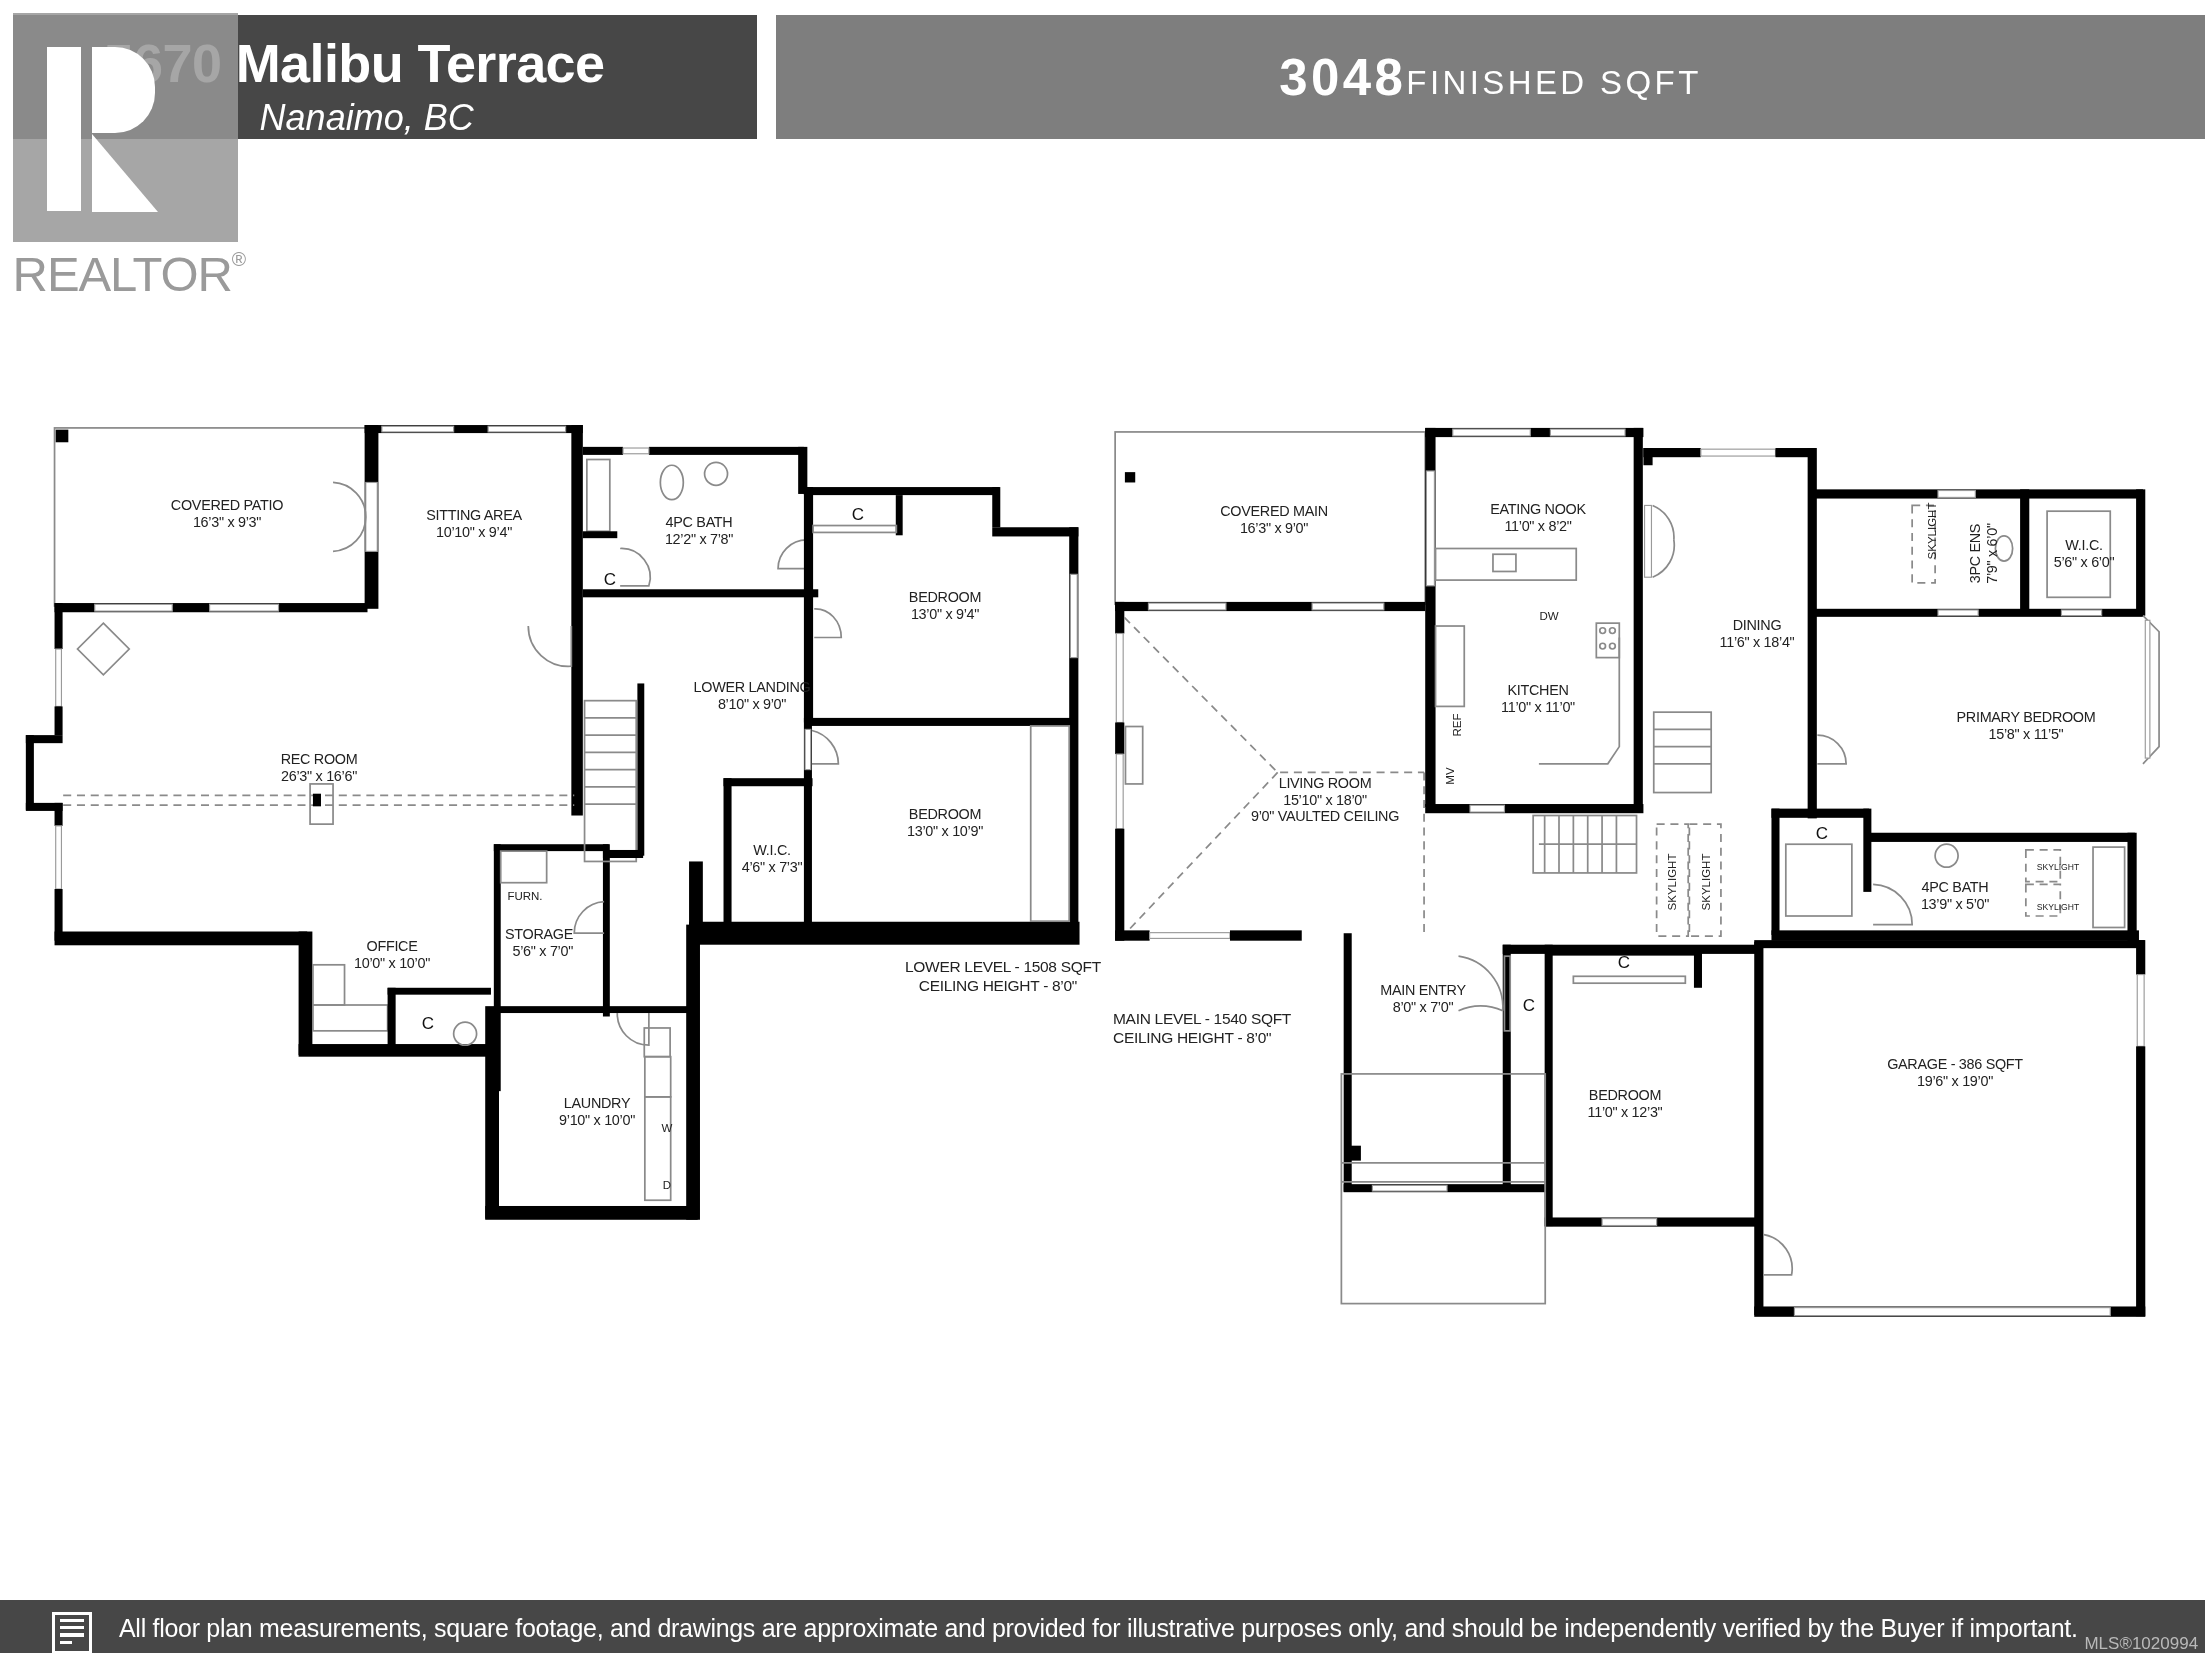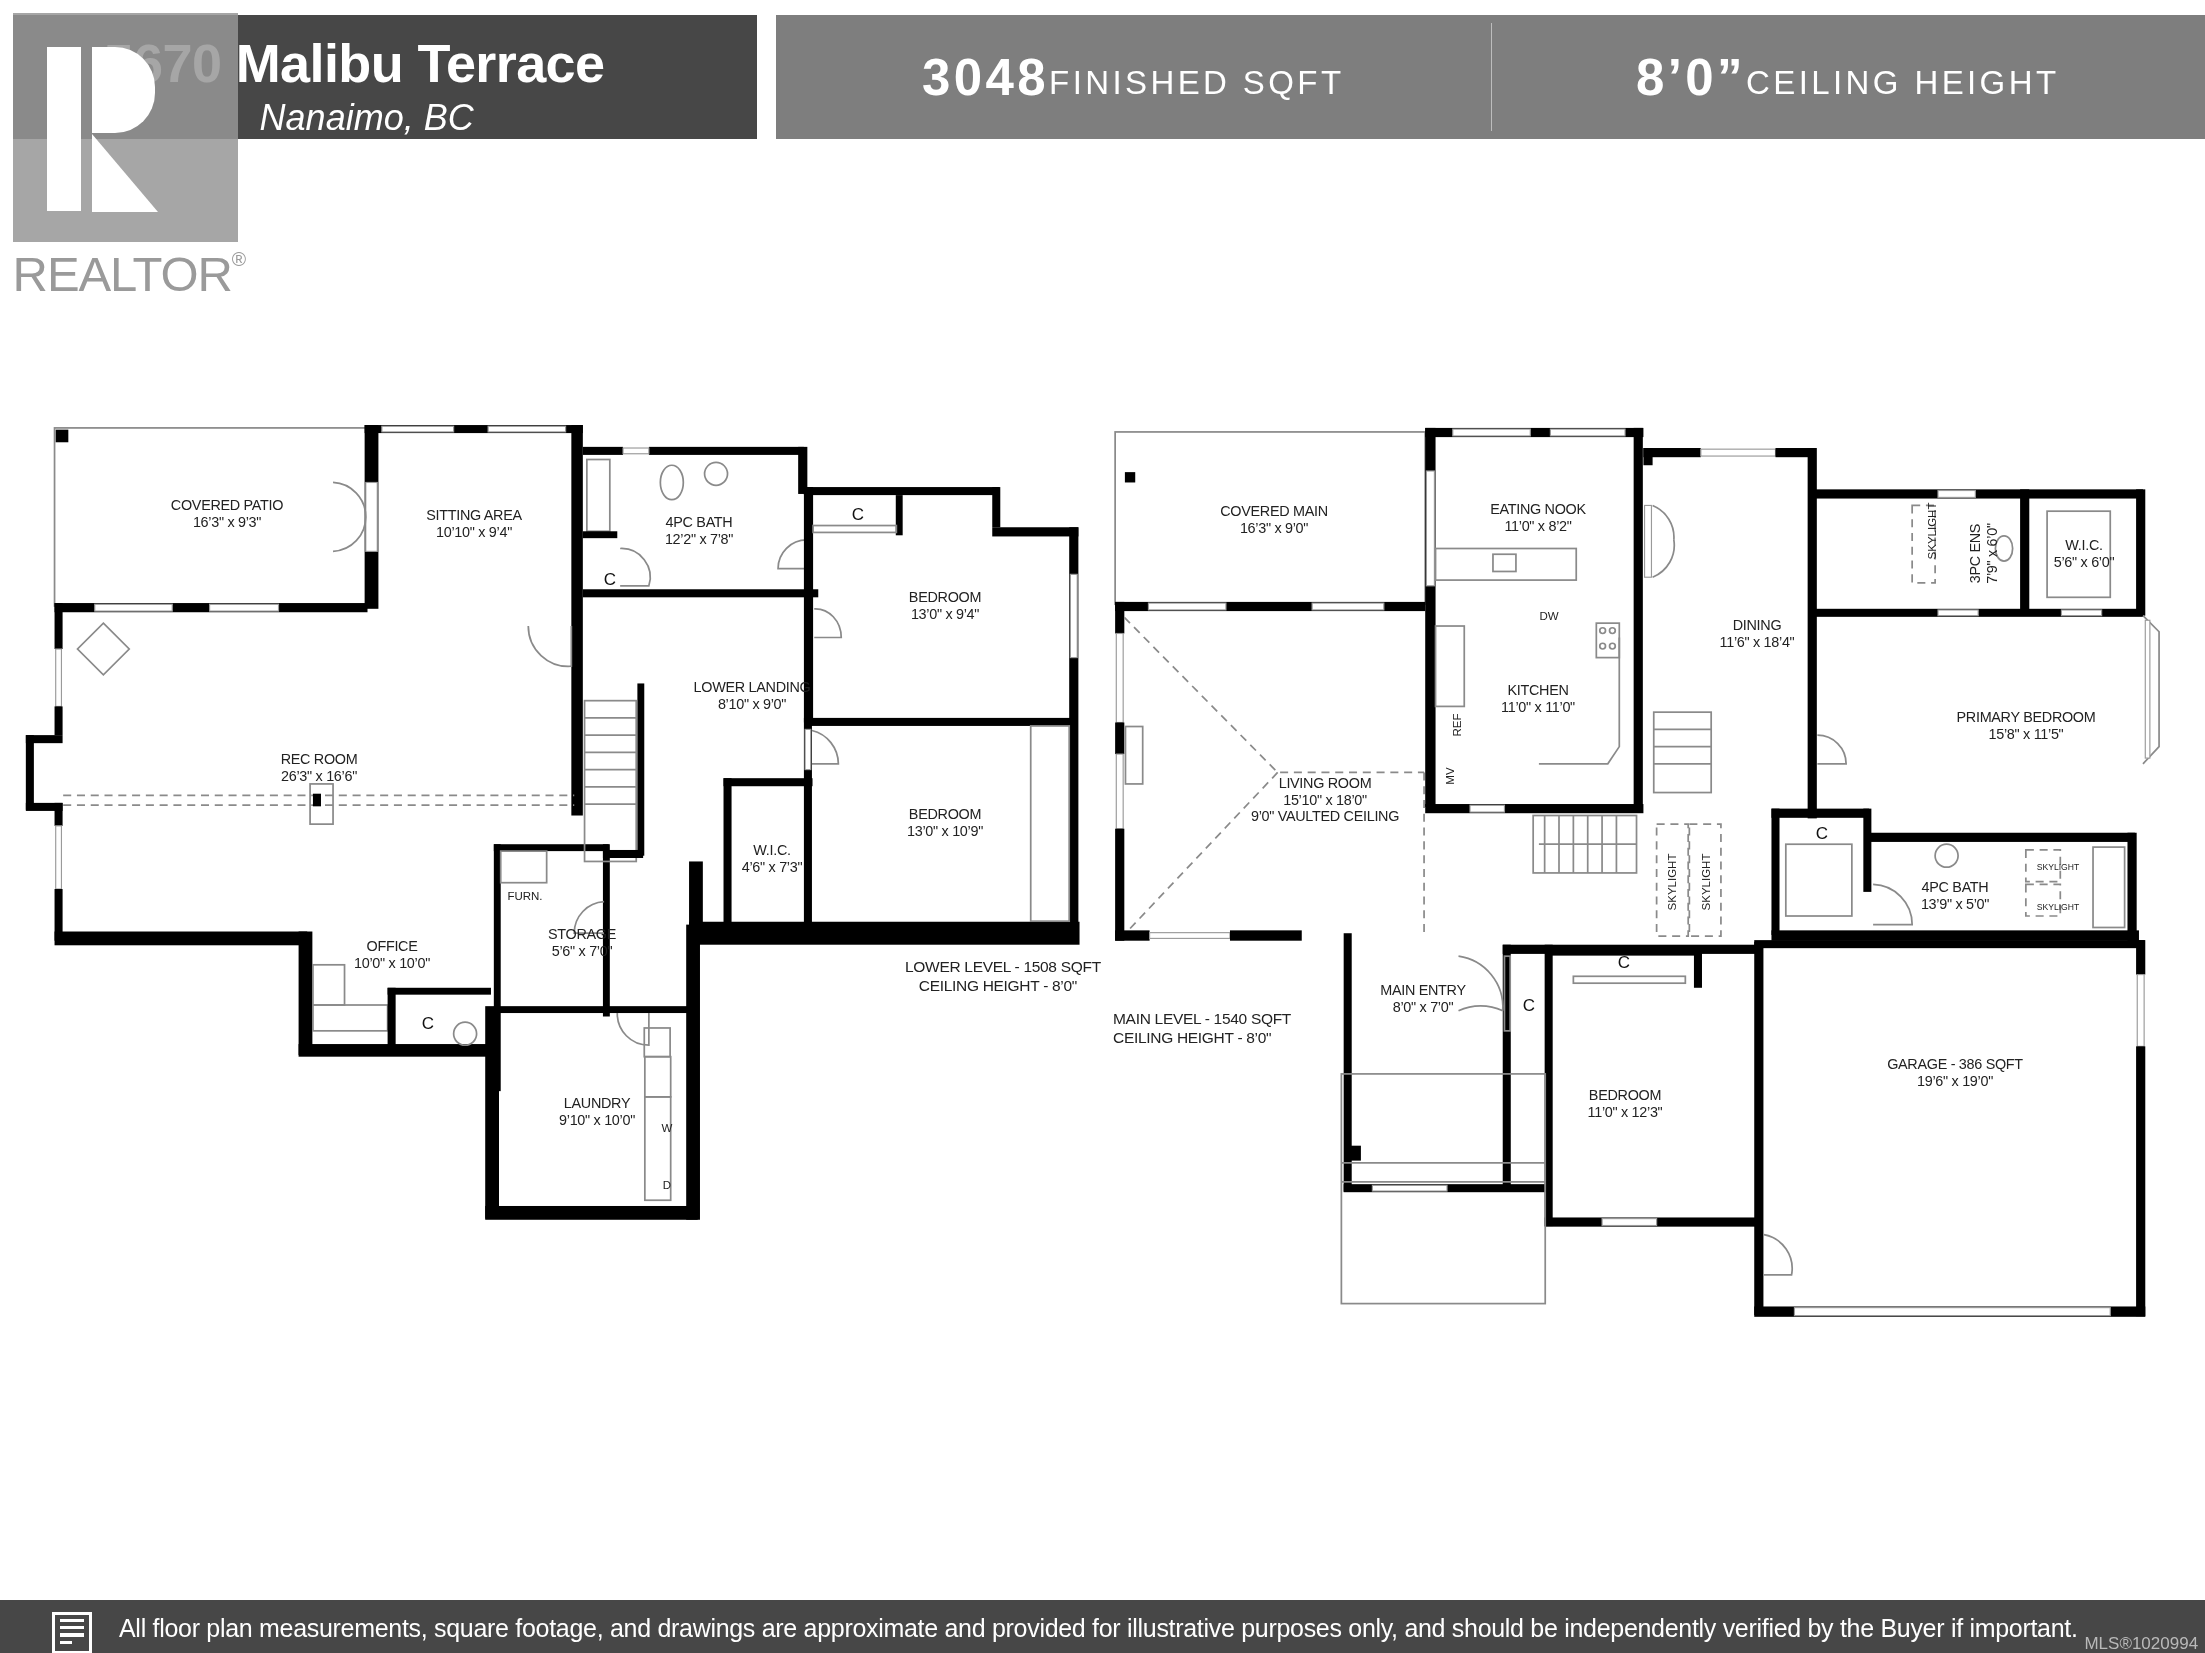--- a/index.html
+++ b/index.html
@@ -290,24 +290,20 @@
 <div class="title-box">
   <div class="addr">5670 Malibu Terrace</div>
   <div class="city">Nanaimo, BC</div>
 </div>
 
 <div class="stats-box">
   <div class="stat">
     <div class="num">3048</div>
     <div class="lbl">FINISHED SQFT</div>
   </div>
-  <div class="stat">
-    <div class="num">8’0”</div>
-    <div class="lbl">CEILING HEIGHT</div>
-  </div>
 </div>
 
 <div class="room" style="left:227px;top:497px;">
   <span class="rn">COVERED PATIO</span>
     <span class="rd">16’3" x 9’3"</span>
   </div>
 <div class="room" style="left:474px;top:507px;">
   <span class="rn">SITTING AREA</span>
     <span class="rd">10’10" x 9’4"</span>
   </div>
@@ -332,21 +328,21 @@
     <span class="rd">4’6" x 7’3"</span>
   </div>
 <div class="room" style="left:945px;top:806px;">
   <span class="rn">BEDROOM</span>
     <span class="rd">13’0" x 10’9"</span>
   </div>
 <div class="room" style="left:392px;top:938px;">
   <span class="rn">OFFICE</span>
     <span class="rd">10’0" x 10’0"</span>
   </div>
-<div class="room" style="left:582px;top:926px;">
+<div class="room" style="left:539px;top:926px;text-align:right;">
   <span class="rn">STORAGE</span>
     <span class="rd">5’6" x 7’0"</span>
   </div>
 <div class="room" style="left:597px;top:1095px;">
   <span class="rn">LAUNDRY</span>
     <span class="rd">9’10" x 10’0"</span>
   </div>
 
 <div class="closet" style="left:610px;top:580px;">C</div>
 <div class="closet" style="left:858px;top:515px;">C</div>

